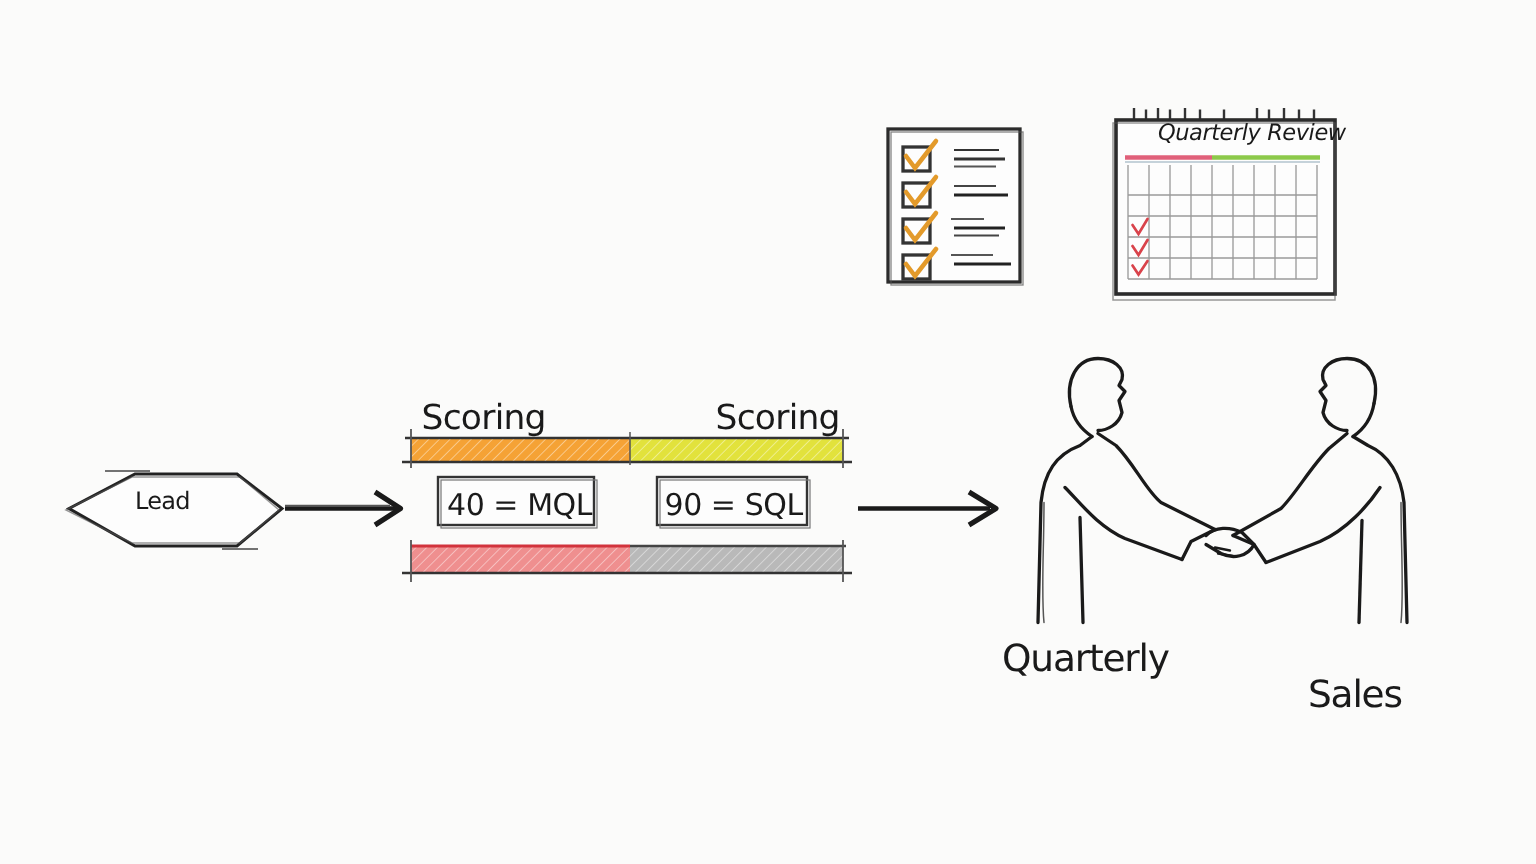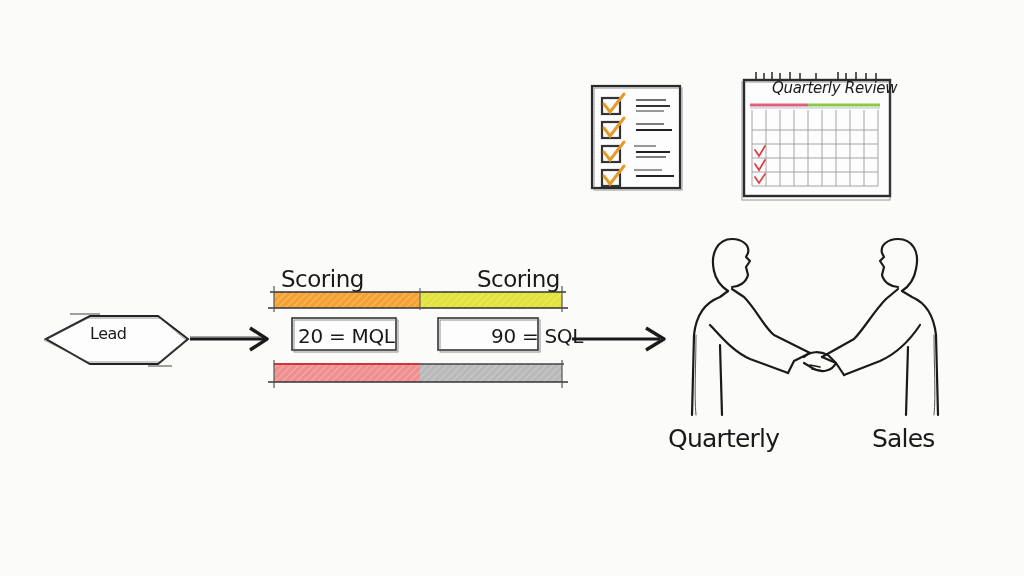--- a/index.html
+++ b/index.html
@@ -142,22 +142,22 @@
   <line x1="154" y1="80" x2="298" y2="80" stroke="#444" stroke-width="1.6"></line>
   <line x1="2" y1="98" x2="302" y2="98" stroke="#333" stroke-width="1.6"></line>
   <line x1="8" y1="76" x2="8" y2="104" stroke="#555" stroke-width="1.2"></line>
   <line x1="296" y1="76" x2="296" y2="104" stroke="#555" stroke-width="1.2"></line>
 
   <rect x="26" y="34" width="104" height="32" fill="#fdfdfd" stroke="#333" stroke-width="1.6"></rect>
   <rect x="28" y="36" width="104" height="32" fill="none" stroke="#777" stroke-width="0.8"></rect>
   <rect x="172" y="34" width="100" height="32" fill="#fdfdfd" stroke="#333" stroke-width="1.6"></rect>
   <rect x="174" y="36" width="100" height="32" fill="none" stroke="#777" stroke-width="0.8"></rect>
 </svg>
-<div class="abs hand threshold" style="left:298px;top:324px;">20 = MQL</div>
-<div class="abs hand threshold" style="left:443px;top:324px;margin-left:48px;">90 = SQL</div>
+<div class="abs hand threshold" style="left:298px;top:324px;">40 = MQL</div>
+<div class="abs hand threshold" style="left:443px;top:324px;">90 = SQL</div>
 
 <svg style="left:570px;top:324px;" width="100" height="30" viewBox="0 0 100 30">
   <line x1="2" y1="15" x2="90" y2="15" stroke="#1a1a1a" stroke-width="3"></line>
   <path d="M76 4 L94 15 L76 26" fill="none" stroke="#1a1a1a" stroke-width="3.4" stroke-linejoin="round"></path>
 </svg>
 
 <svg style="left:680px;top:235px;" width="270" height="180" viewBox="0 0 270 180">
   <g fill="none" stroke="#1a1a1a" stroke-width="2.2" stroke-linecap="round" stroke-linejoin="round">
 
     <path d="M34 36 C30 18 38 4 52 4 C62 4 70 10 68 18 L66 22 L70 26 L66 32 L68 40 C66 48 58 52 52 52"></path>
@@ -177,13 +177,13 @@
     <path d="M164 140 L156 128 L142 122"></path>
     <path d="M228 112 L226 180"></path>
     <path d="M254 100 C254 130 256 160 254 180" stroke="#555" stroke-width="1"></path>
 
     <path d="M124 122 C130 116 140 116 148 120 L156 128 C152 136 142 138 134 134 L124 128"></path>
     <path d="M130 130 L140 132 M132 134 L144 136" stroke-width="1.6"></path>
   </g>
 </svg>
 
 <div class="abs hand team-label" style="left:668px;top:424px;">Quarterly</div>
-<div class="abs hand team-label" style="left:872px;top:424px;">Sales</div>
+<div class="abs hand team-label" style="left:872px;top:448px;">Sales</div>
 
 </body></html>

